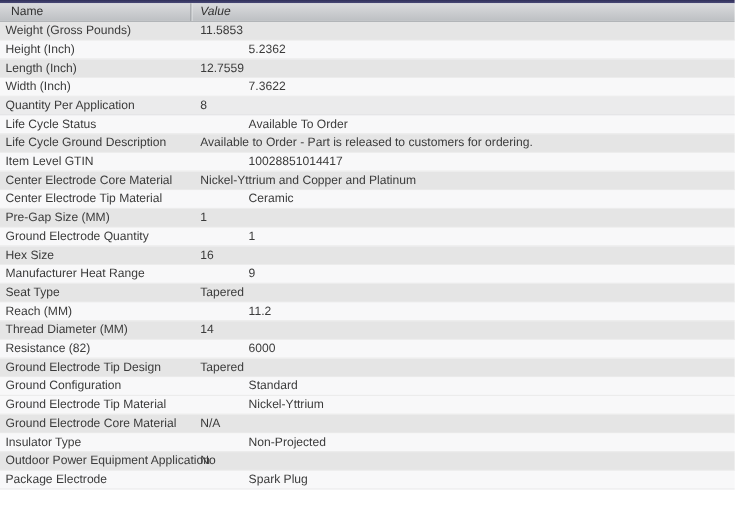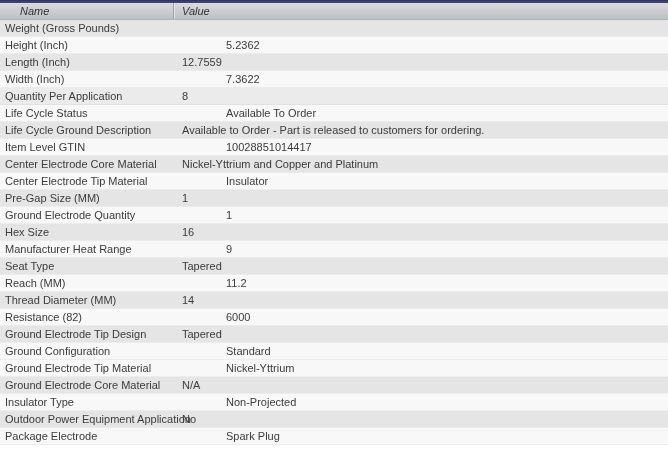--- a/index.html
+++ b/index.html
@@ -36,22 +36,21 @@
     height: 100%;
     display: flex;
     align-items: center;
     box-sizing: border-box;
     white-space: nowrap;
     cursor: default;
   }
   .hcell.name {
     width: 173px;
     flex: 0 0 173px;
-    padding-left: 20px;
-    font-style: italic;
+    padding-left: 10px;
   }
   .hcell.value {
     flex: 1;
     padding-left: 8px;
     border-left: 1px solid #9fa2a5;
     box-shadow: inset 1px 0 0 #e4e5e7;
     font-style: italic;
   }
   .row {
     height: 17px;
@@ -88,20 +87,21 @@
 
 <div class="grid">
   <div class="topbar"></div>
   <div class="header">
     <div class="hcell name">Name</div>
     <div class="hcell value">Value</div>
   </div>
   <div id="rows">
       <div class="row">
         <div class="cell name">Weight (Gross Pounds)</div>
+        <div class="cell value">11.5853</div>
       </div>
       <div class="row alt">
         <div class="cell name">Height (Inch)</div>
         <div class="cell value">5.2362</div>
       </div>
       <div class="row">
         <div class="cell name">Length (Inch)</div>
         <div class="cell value">12.7559</div>
       </div>
       <div class="row alt">
@@ -123,21 +123,21 @@
       <div class="row alt">
         <div class="cell name">Item Level GTIN</div>
         <div class="cell value">10028851014417</div>
       </div>
       <div class="row">
         <div class="cell name">Center Electrode Core Material</div>
         <div class="cell value">Nickel-Yttrium and Copper and Platinum</div>
       </div>
       <div class="row alt">
         <div class="cell name">Center Electrode Tip Material</div>
-        <div class="cell value">Insulator</div>
+        <div class="cell value">Ceramic</div>
       </div>
       <div class="row">
         <div class="cell name">Pre-Gap Size (MM)</div>
         <div class="cell value">1</div>
       </div>
       <div class="row alt">
         <div class="cell name">Ground Electrode Quantity</div>
         <div class="cell value">1</div>
       </div>
       <div class="row">

